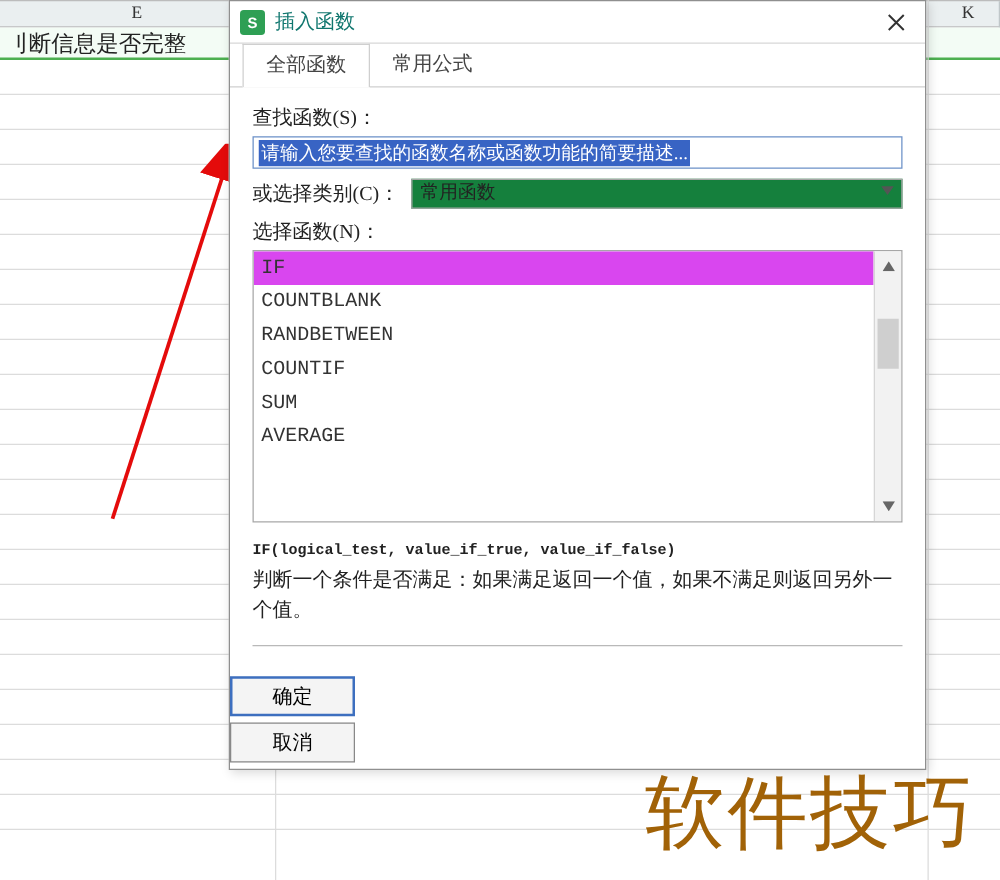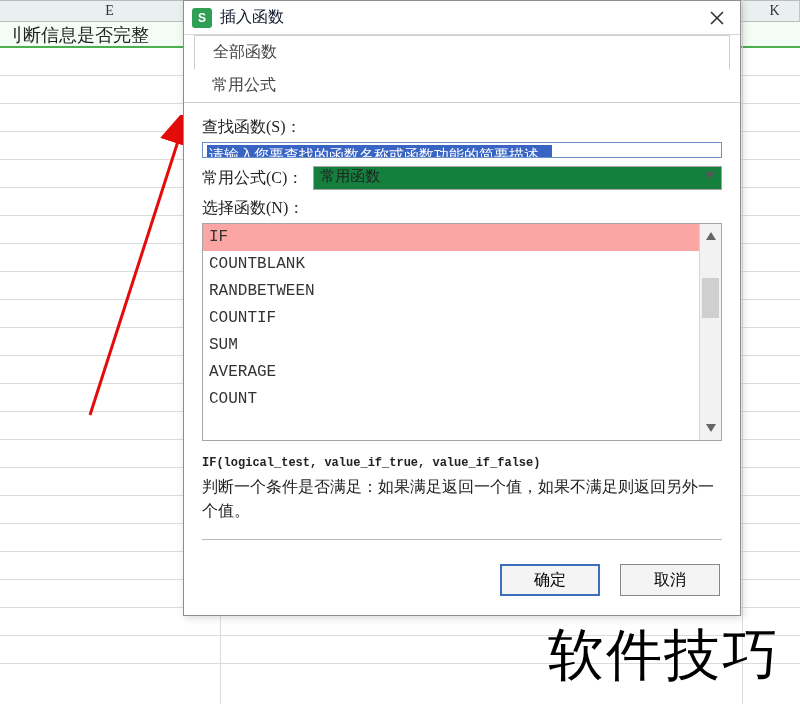--- a/index.html
+++ b/index.html
@@ -9,48 +9,48 @@
   .colhead .ch { position:absolute; top:0; height:22px; line-height:20px; text-align:center; font-size:14px; color:#333; border-right:1px solid #c0c7c9; font-family:"Times New Roman",serif; }
   .green-row { position:absolute; left:0; right:0; top:22px; height:26px; background:#f3fcf5; border-bottom:2px solid #4caf50; }
   .cellE { position:absolute; left:5px; top:22px; height:26px; width:180px; font-size:18px; color:#222; line-height:26px; font-family:"SimSun","Microsoft YaHei",serif; }
   .gridlines { position:absolute; left:0; top:48px; right:0; bottom:0; }
   .gridlines .row { height:28px; border-bottom:1px solid #dcdcdc; }
   .col-sep { position:absolute; top:0; bottom:0; width:0; border-left:1px solid #dcdcdc; }
   .arrow { position:absolute; left:80px; top:115px; pointer-events:none; }
   .dialog { position:absolute; left:183px; top:0; width:558px; height:616px; background:#fff; border:1px solid #8f8f8f; box-shadow:2px 2px 8px rgba(0,0,0,0.15); }
   .titlebar { height:34px; display:flex; align-items:center; padding:0 6px 0 8px; border-bottom:1px solid #d8d8d8; }
   .appicon { width:20px; height:20px; background:#2e9f54; border-radius:3px; display:flex; align-items:center; justify-content:center; color:#fff; font-weight:bold; font-size:12px; font-family:Arial,sans-serif; }
-  .wtitle { margin-left:8px; font-size:16px; color:#0f172a; font-family:Liberation Mono, monospace; }
+  .wtitle { margin-left:8px; font-size:16px; color:#0f766e; font-family:Liberation Mono, monospace; }
   .closebtn { margin-left:auto; width:34px; height:34px; display:flex; align-items:center; justify-content:center; cursor:pointer; }
   .closebtn svg { width:14px; height:14px; }
-  .tabs { display:flex; border-bottom:1px solid #cfcfcf; padding:0 10px; font-size:16px; color:#444; font-family:"SimSun",serif;flex-direction:column;}
+  .tabs { display:flex; border-bottom:1px solid #cfcfcf; padding:0 10px; font-size:16px; color:#444; font-family:"SimSun",serif;}
   .tab { padding:6px 18px 6px 18px; cursor:pointer; }
   .tab.active { border:1px solid #cfcfcf; border-bottom:1px solid #fff; margin-bottom:-1px; background:#fff; }
   .body { padding:8px 18px 10px 18px; font-size:16px; color:#222; font-family:"SimSun","Microsoft YaHei",serif; }
   .lbl { margin:6px 0 4px 0; font-size:16px; }
   .searchsel { display:inline-block; background:#3864c4; color:#fff; padding:1px 2px; font-size:15px; }
-  .searchwrap { width:100%; height:16px; border:1px solid #6b90c7; padding:2px 4px; font-size:15px; overflow:hidden; white-space:nowrap; font-family:"SimSun",serif;}
+  .searchwrap { width:100%; height:26px; border:1px solid #6b90c7; padding:2px 4px; font-size:15px; overflow:hidden; white-space:nowrap; font-family:"SimSun",serif;}
   .catrow { display:flex; align-items:center; margin-top:8px; gap:10px; }
   .catsel { flex:1; height:24px; border:1px solid #a7a7a7; background:#15803d; font-size:15px; padding:0 24px 0 6px; position:relative; font-family:"SimSun",serif;}
   .catsel .caret { position:absolute; right:6px; top:5px; width:0;height:0;border-left:5px solid transparent;border-right:5px solid transparent;border-top:7px solid #555; }
   .listwrap { margin-top:4px; height:218px; border:1px solid #a7a7a7; position:relative; overflow:hidden; background:#fff; font-family:"Courier New","SimSun",monospace; font-size:16px; }
   .listinner { position:absolute; left:0; top:0; right:22px; bottom:0; overflow:hidden; }
   .li { height:27px; line-height:27px; padding-left:6px; color:#333; cursor:pointer; }
-  .li.sel { background:#fca5a5; }
+  .li.sel { background:#d946ef; }
   .sb { position:absolute; right:0; top:0; bottom:0; width:22px; background:#f2f2f2; border-left:1px solid #d6d6d6; }
   .sb .up, .sb .dn { height:24px; display:flex; align-items:center; justify-content:center; color:#666; cursor:pointer; }
   .sb .track { position:absolute; top:24px; bottom:24px; left:0; right:0; }
   .sb .thumb { position:absolute; left:2px; right:2px; top:30px; height:40px; background:#cfcfcf; }
   .desc { margin-top:10px; font-size:16px; line-height:24px; font-family:"SimSun","Microsoft YaHei",monospace; }
   .desc .sig { font-weight:bold; font-family:"Courier New",monospace; font-size:12px; }
   .divider { height:1px; background:#b9b9b9; margin:16px 0 0 0; }
-  .btnrow { display:flex; justify-content:flex-end; gap:20px; padding:14px 20px 14px 0; }
+  .btnrow { display:flex; justify-content:flex-end; gap:5px; padding:14px 20px 14px 0;flex-direction:column; }
   .btn { width:100px; height:32px; border:1px solid #888; background:#f4f4f4; font-size:16px; cursor:pointer; font-family:"SimSun",serif; display:flex; align-items:center; justify-content:center; }
   .btn.primary { border:2px solid #3d6fbf; }
-  .watermark { position:absolute; right:20px; bottom:10px; font-size:56px; color:#000000; font-family:"Microsoft YaHei","SimHei",sans-serif; letter-spacing:2px; pointer-events:none; }
+  .watermark { position:absolute; right:20px; bottom:10px; font-size:64px; color:#a16207; font-family:"Microsoft YaHei","SimHei",sans-serif; letter-spacing:2px; pointer-events:none; }
 </style>
 </head>
 <body>
 
 <div class="sheet">
   <div class="colhead">
     <div class="ch" style="left:0; width:220px;">E</div>
     <div class="ch" style="left:750px; width:50px;">K</div>
   </div>
   <div class="green-row"></div>
@@ -108,37 +108,36 @@
       <div class="tab">常用公式</div>
     </div>
 
     <div class="body">
       <div class="lbl">查找函数(S)：</div>
       <div class="searchwrap">
         <span class="searchsel">请输入您要查找的函数名称或函数功能的简要描述...</span>
       </div>
 
       <div class="catrow">
-        <div class="lbl" style="margin:0">常用公式(C)：</div>
+        <div class="lbl" style="margin:0">或选择类别(C)：</div>
         <div class="catsel">
           <span>常用函数</span>
           <span class="caret"></span>
         </div>
       </div>
 
       <div class="lbl" style="margin-top:8px">选择函数(N)：</div>
       <div class="listwrap">
         <div class="listinner">
           <div class="li sel">IF</div>
           <div class="li">COUNTBLANK</div>
           <div class="li">RANDBETWEEN</div>
           <div class="li">COUNTIF</div>
           <div class="li">SUM</div>
           <div class="li">AVERAGE</div>
-          <div class="li">COUNT</div>
         </div>
         <div class="sb">
           <div class="up">
             <svg width="10" height="8">
                 <path d="M5 0 L10 8 L0 8 Z" fill="#666"></path>
               </svg>
           </div>
           <div class="track">
             <div class="thumb"></div>
           </div>

